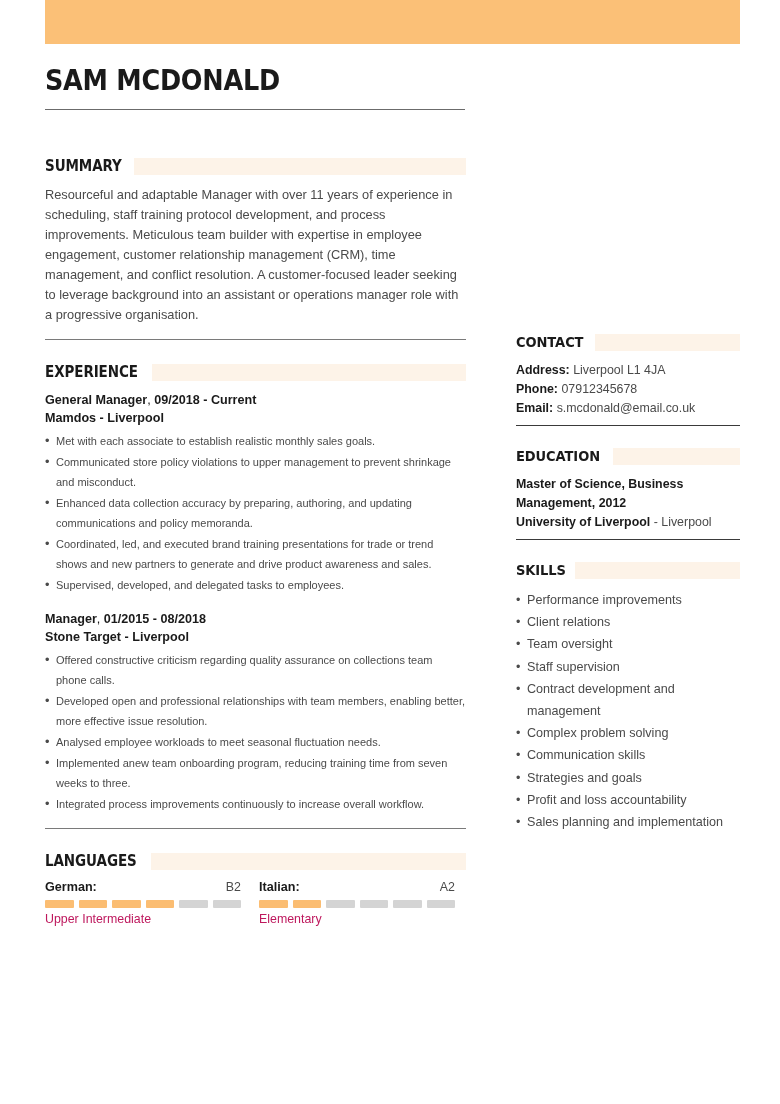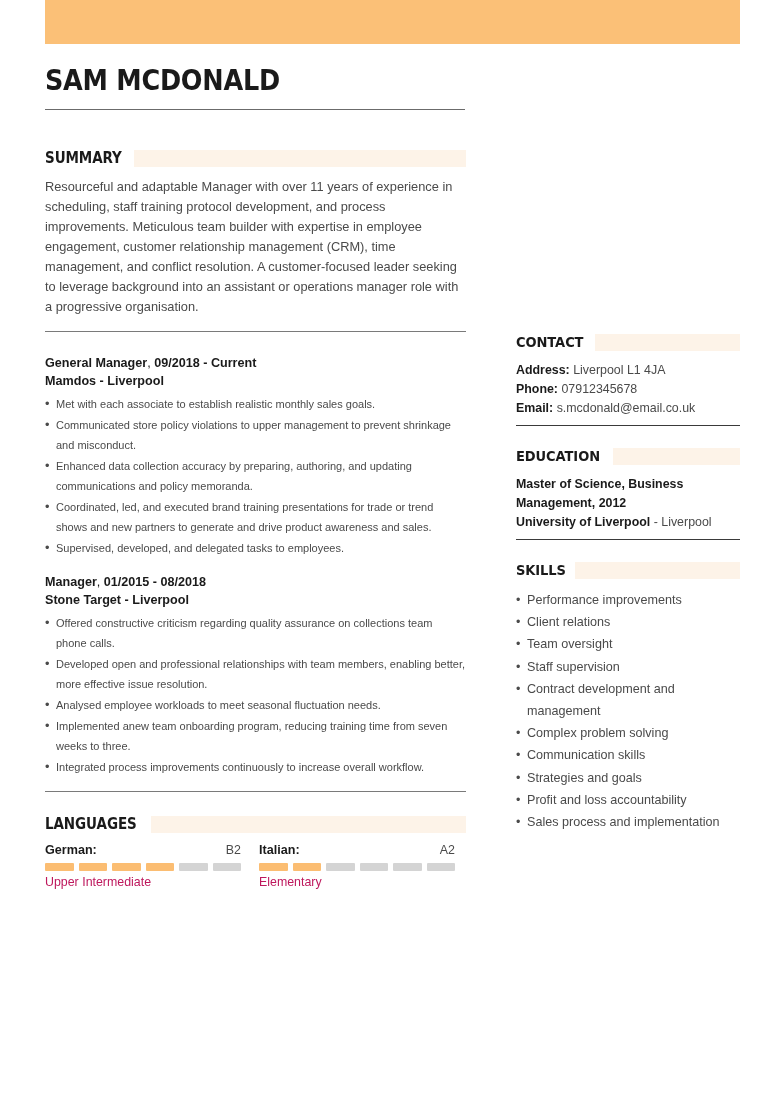--- a/index.html
+++ b/index.html
@@ -54,21 +54,21 @@
   .name-rule {
     margin-top: 14px;
     border-top: 1.5px solid #6b6b6b;
     width: 420px;
   }
 
   
   .left-col {
     position: absolute;
     left: 45px;
-    top: 148px;
+    top: 156px;
     width: 421px;
   }
   .right-col {
     position: absolute;
     left: 516px;
     top: 332px;
     width: 224px;
   }
 
   
@@ -253,20 +253,24 @@
         <span class="title">SUMMARY</span>
         <span class="hl"></span>
       </div>
       <p class="summary-text">Resourceful and adaptable Manager with over 11 years of experience in scheduling, staff training protocol development, and process improvements. Meticulous team builder with expertise in employee engagement, customer relationship management (CRM), time management, and conflict resolution. A customer-focused leader seeking to leverage background into an assistant or operations manager role with a progressive organisation.</p>
       <div class="rule"></div>
     </div>
 
     <div class="block-gap"></div>
 
     <div>
+      <div class="section-head">
+        <span class="title">EXPERIENCE</span>
+        <span class="hl"></span>
+      </div>
 
       <div class="job">
         <p class="job-title">
           <b>General Manager</b><span>, </span><span class="dates">09/2018 - Current</span>
         </p>
         <p class="job-company">Mamdos - Liverpool</p>
         <ul class="bullets">
           <li>Met with each associate to establish realistic monthly sales goals.</li>
           <li>Communicated store policy violations to upper management to prevent shrinkage and misconduct.</li>
           <li>Enhanced data collection accuracy by preparing, authoring, and updating communications and policy memoranda.</li>
@@ -385,19 +389,19 @@
       <ul class="skills">
         <li>Performance improvements</li>
         <li>Client relations</li>
         <li>Team oversight</li>
         <li>Staff supervision</li>
         <li>Contract development and management</li>
         <li>Complex problem solving</li>
         <li>Communication skills</li>
         <li>Strategies and goals</li>
         <li>Profit and loss accountability</li>
-        <li>Sales process and implementation</li>
+        <li>Sales planning and implementation</li>
       </ul>
     </div>
 
   </div>
 
 </div>
 
 </body></html>

